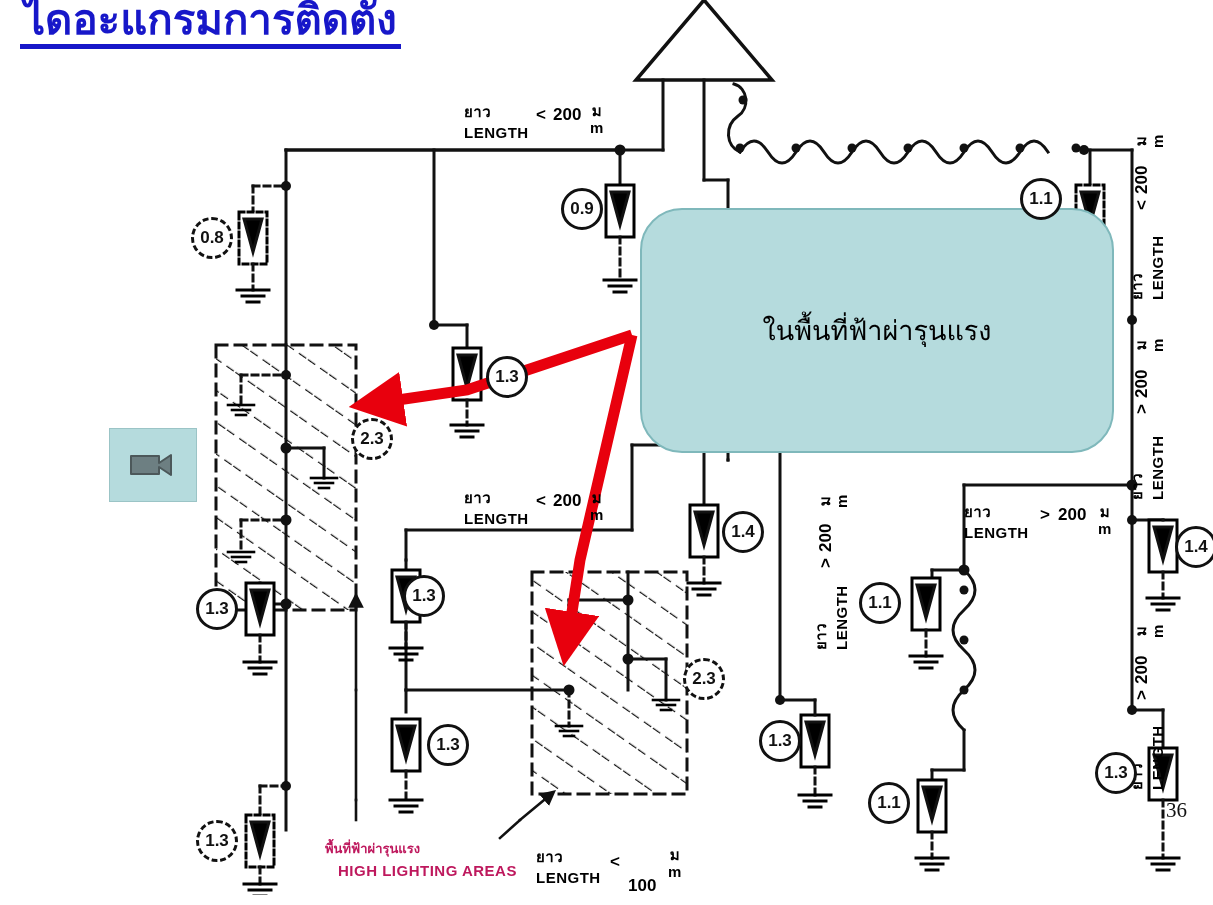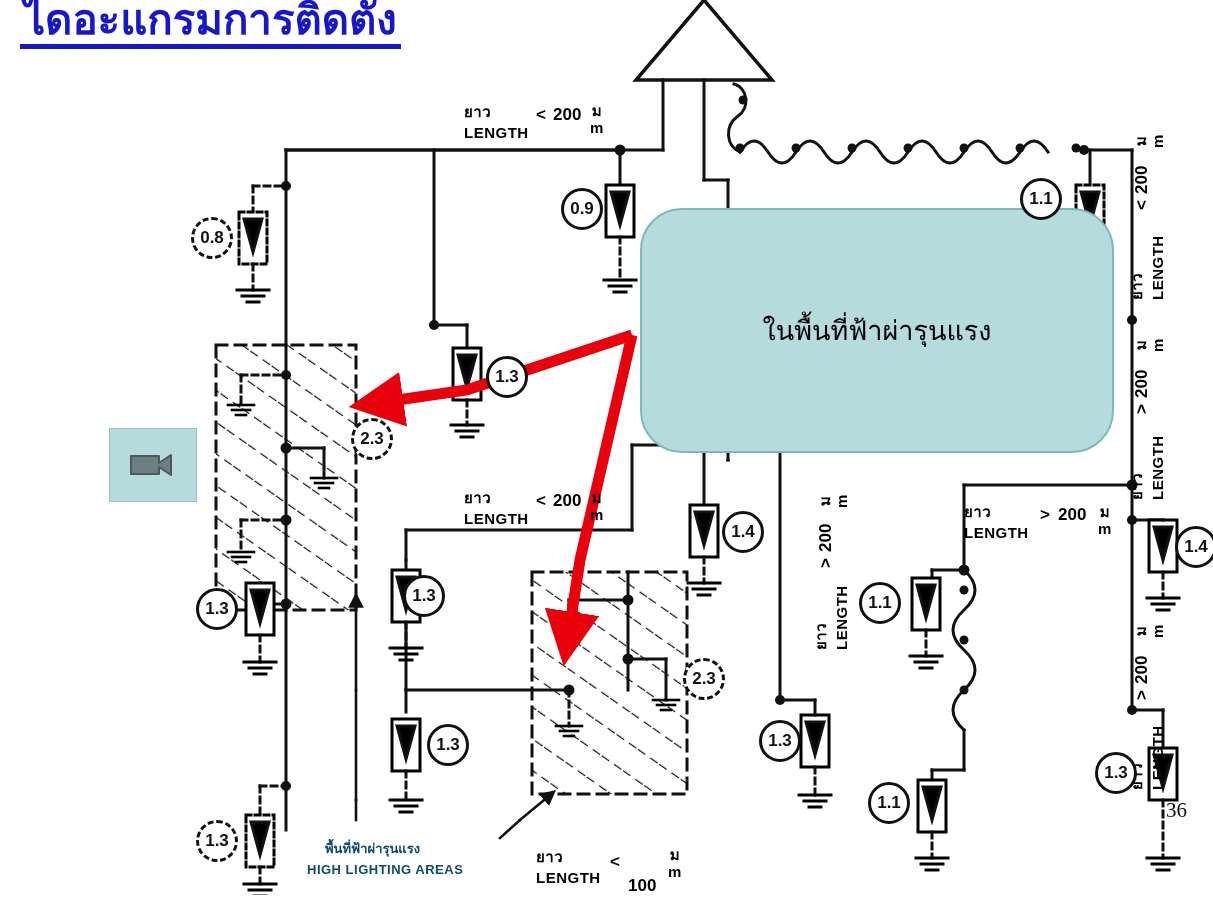--- a/index.html
+++ b/index.html
@@ -43,21 +43,21 @@
   #media{
     position:absolute;left:89px;top:428px;width:88px;height:74px;
     background:#b5dbdd;border:1px solid #9bc4c6;box-sizing:border-box;
     display:flex;align-items:center;justify-content:center;
   }
 
   
   .lbl{
     position:absolute;
     font-family:"Liberation Sans","DejaVu Sans",sans-serif;
-    font-weight:bold;color:#0c4a6e;white-space:nowrap;
+    font-weight:bold;color:#be185d;white-space:nowrap;
   }
   .lbl .th{font-family:"DejaVu Sans",sans-serif;}
   .len-group{position:absolute;white-space:nowrap;}
   .len-group .row1{display:block;font-size:15px;font-weight:bold;letter-spacing:.5px;}
   .len-group .row2{display:block;font-size:15px;font-weight:bold;letter-spacing:.5px;}
   .len-inline{position:absolute;font-size:17px;font-weight:bold;}
   .unit{position:absolute;font-size:15px;font-weight:bold;line-height:1.15;text-align:center;}
 
   .rot{transform-origin:0 0;transform:rotate(-90deg);}
 
@@ -346,21 +346,21 @@
   <div class="len-inline" style="left:590px;top:852px;">&lt;</div>
   <div class="len-inline" style="left:608px;top:876px;">100</div>
   <div class="unit" style="left:648px;top:846px;">
     <span class="th">ม</span><br>
     <span>m</span>
   </div>
 
   <div class="lbl" style="left:305px;top:838px;font-size:13px;">
     <span class="th">พื้นที่ฟ้าผ่ารุนแรง</span>
   </div>
-  <div class="lbl" style="left:287px;top:862px;font-size:13px;letter-spacing:.5px;">HIGH LIGHTING AREAS</div>
+  <div class="lbl" style="left:318px;top:862px;font-size:15px;letter-spacing:.5px;">HIGH LIGHTING AREAS</div>
 
   <div class="rot" style="position:absolute;left:1105px;top:300px;">
     <div class="len-group" style="position:relative;left:0;top:0;">
       <span class="row1 th">ยาว</span>
       <span class="row2">LENGTH</span>
     </div>
   </div>
   <div class="rot len-inline" style="left:1112px;top:210px;">&lt;</div>
   <div class="rot len-inline" style="left:1112px;top:194px;">200</div>
   <div class="rot unit" style="left:1112px;top:148px;">

